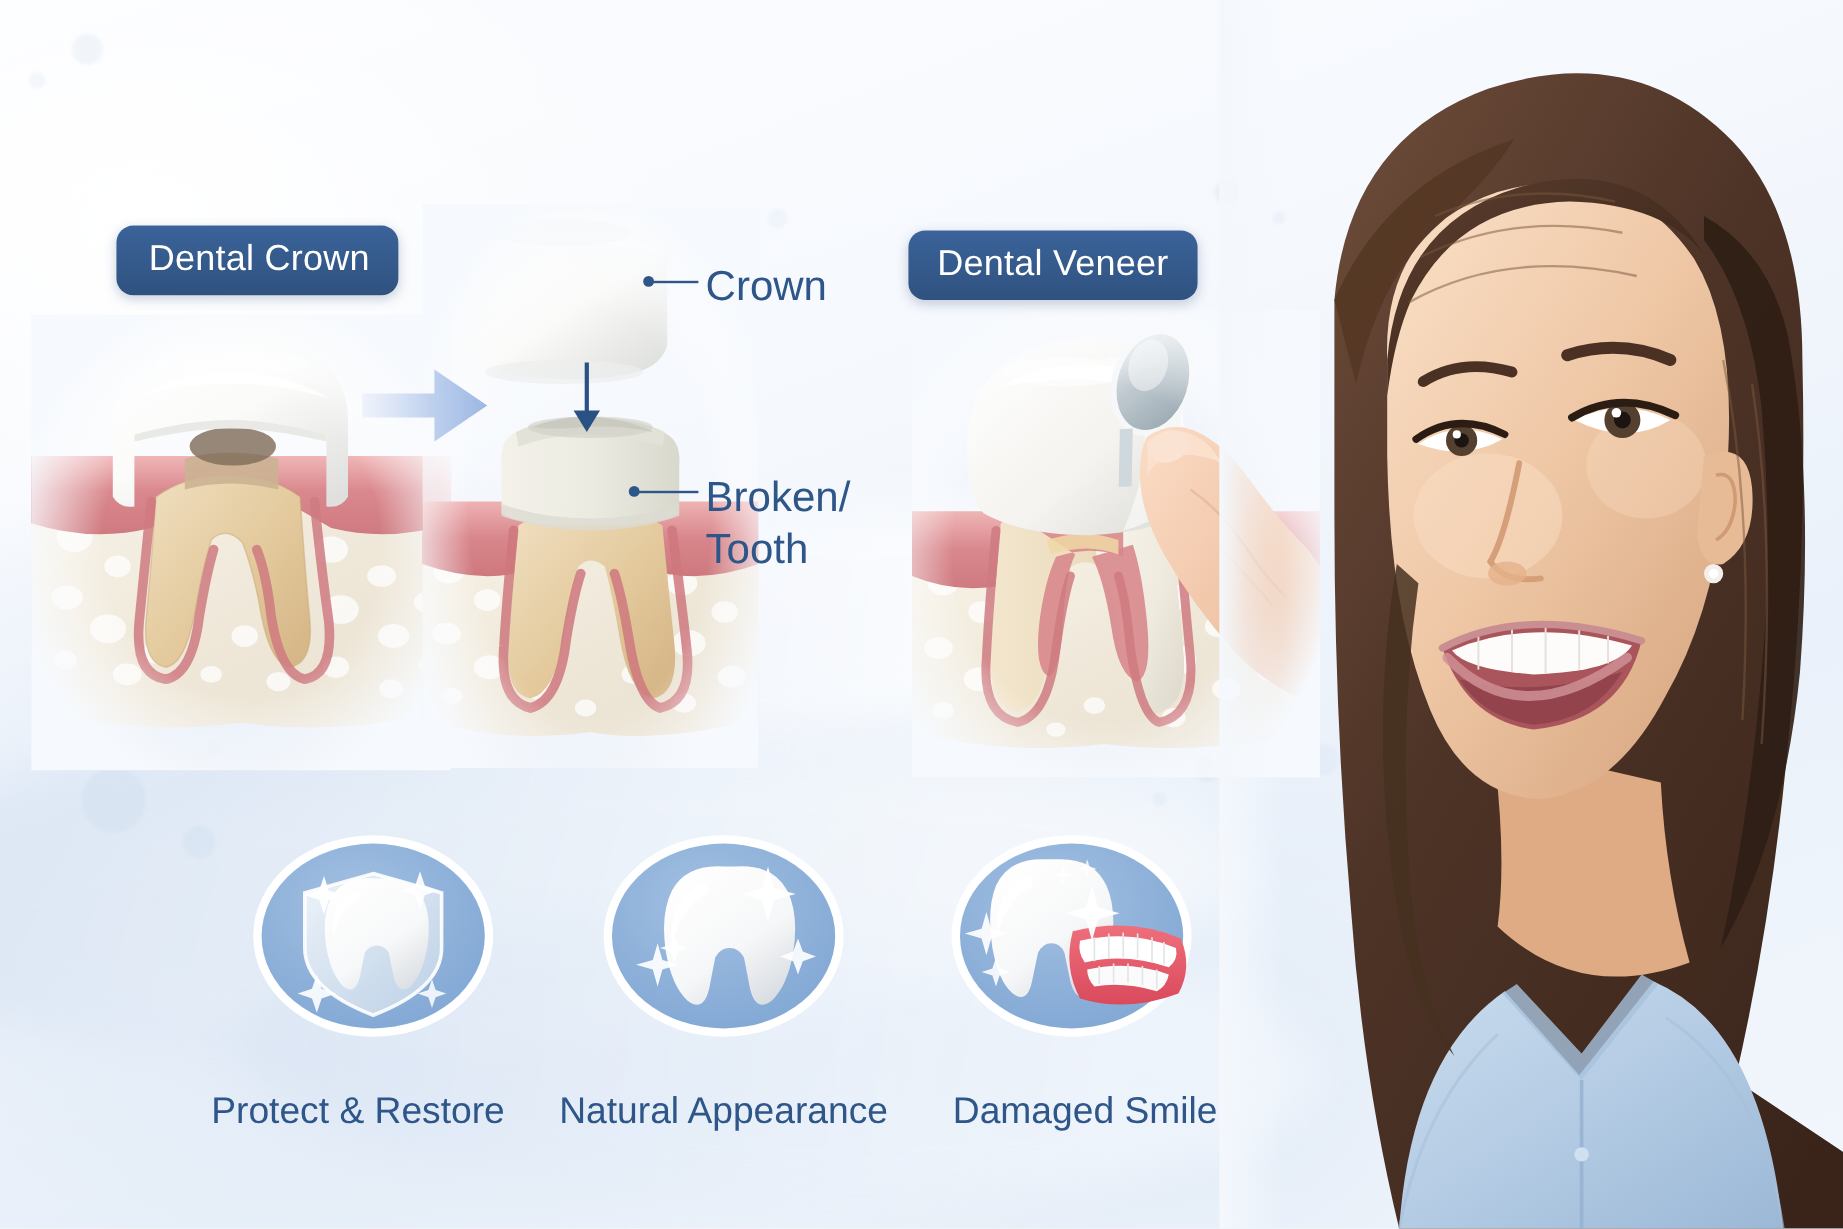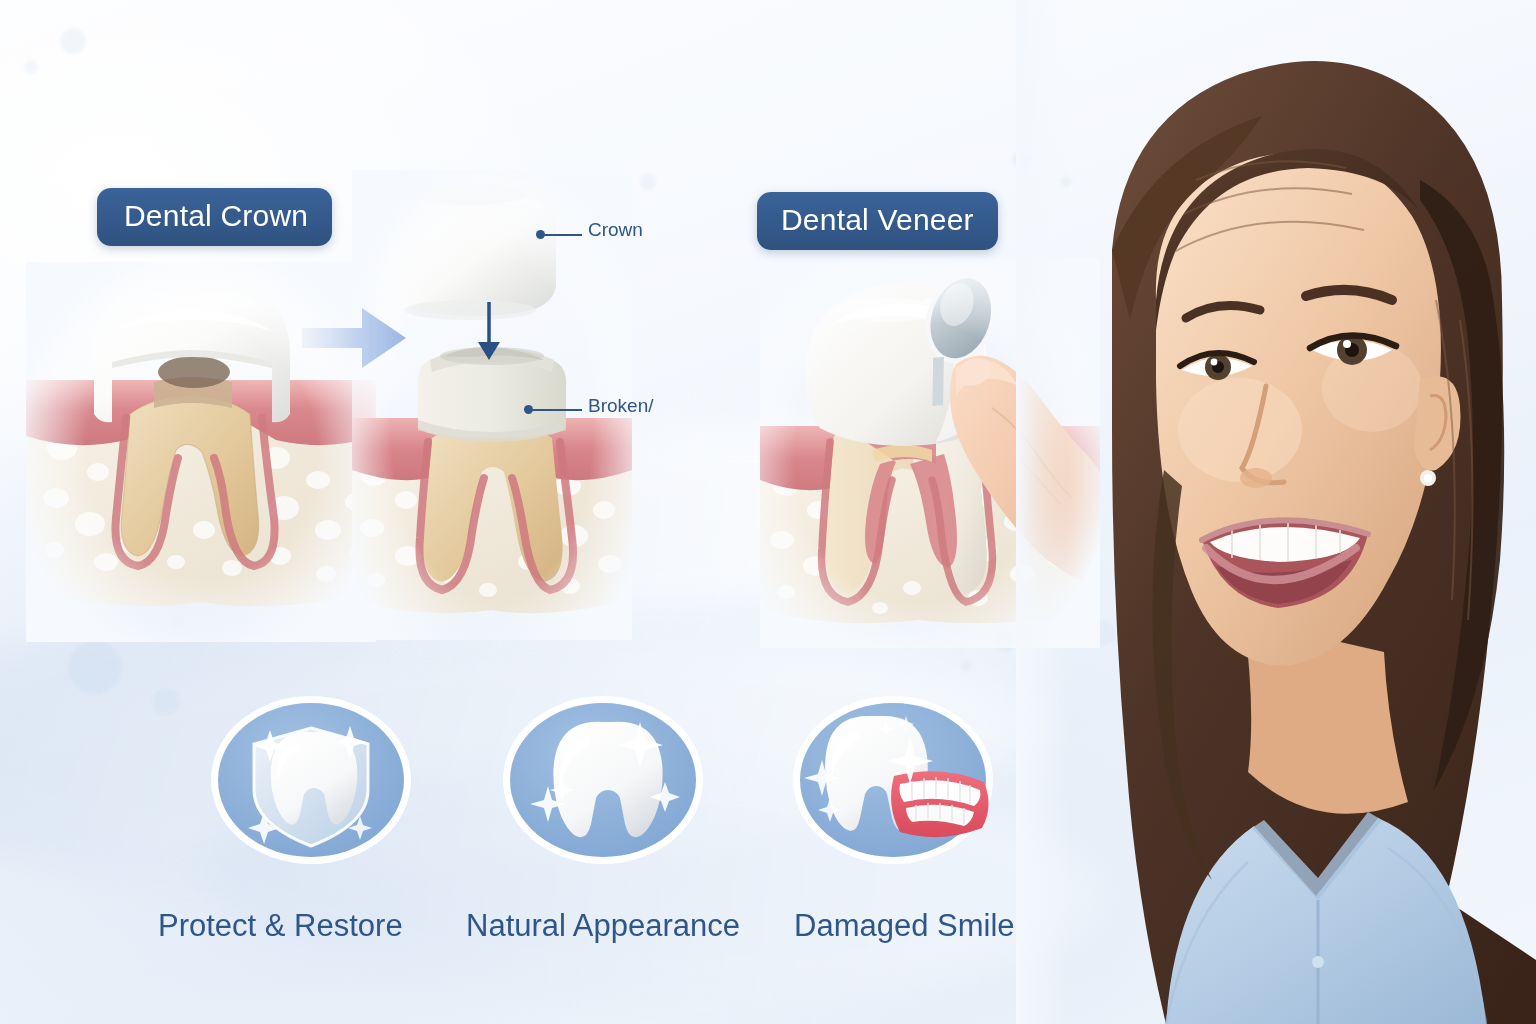--- a/index.html
+++ b/index.html
@@ -50,21 +50,21 @@
     font-size:30px; letter-spacing:.2px;
     box-shadow:0 3px 10px rgba(40,70,115,.25);
     white-space:nowrap;
   }
   .badge-crown{ left:97px; top:188px;padding-left:27px; }
   .badge-veneer{ left:757px; top:192px; }
 
   
   .callout{
     position:absolute; z-index:30;
-    color:#2e5688; font-size:19px; line-height:1.22;
+    color:#2e5688; font-size:35px; line-height:1.22;
     white-space:nowrap;
   }
   .callout-crown{ left:588px; top:218px; }
   .callout-broken{ left:588px; top:394px; white-space:normal; width:180px; }
 
   .leader{ position:absolute; z-index:29; height:2px; background:#2e5688; }
   .leader-dot{
     position:absolute; z-index:29; width:9px; height:9px;
     border-radius:50%; background:#2e5688;
   }
@@ -82,21 +82,21 @@
   
   .benefit{ position:absolute; z-index:25; width:206px; height:176px; }
   .b1{ left:208px; top:694px; }
   .b2{ left:500px; top:694px; }
   .b3{ left:790px; top:694px; }
 
   .blabel{
     position:absolute; z-index:26; top:908px;
     color:#2e5688; font-size:31px; white-space:nowrap;
   }
-  .bl1{ left:158px; }
+  .bl1{ left:176px; }
   .bl2{ left:466px;text-align:center; }
   .bl3{ left:794px; }
 
   
   .portrait{ position:absolute; z-index:22; right:0; top:0; width:520px; height:1024px; }
 </style>
 </head>
 <body>
 
 <div id="stage">
@@ -292,20 +292,21 @@
   </svg>
 
   <div class="leader-dot" style="left:536px;top:230px;"></div>
   <div class="leader" style="left:540px;top:234px;width:42px;"></div>
   <div class="callout callout-crown">Crown</div>
 
   <div class="leader-dot" style="left:524px;top:405px;"></div>
   <div class="leader" style="left:530px;top:409px;width:52px;"></div>
   <div class="callout callout-broken">
     <div>Broken/</div>
+    <div>Tooth</div>
   </div>
 
   <svg class="anat panel-right" viewBox="0 0 340 390">
     <defs>
       <linearGradient id="gumR" x1="0" y1="0" x2="0" y2="1">
         <stop offset="0%" stop-color="#efb5b6"></stop>
           <stop offset="50%" stop-color="#d9888d"></stop>
           <stop offset="100%" stop-color="#cf7a80"></stop>
       </linearGradient>
       <linearGradient id="boneR" x1="0" y1="0" x2="1" y2="1">

